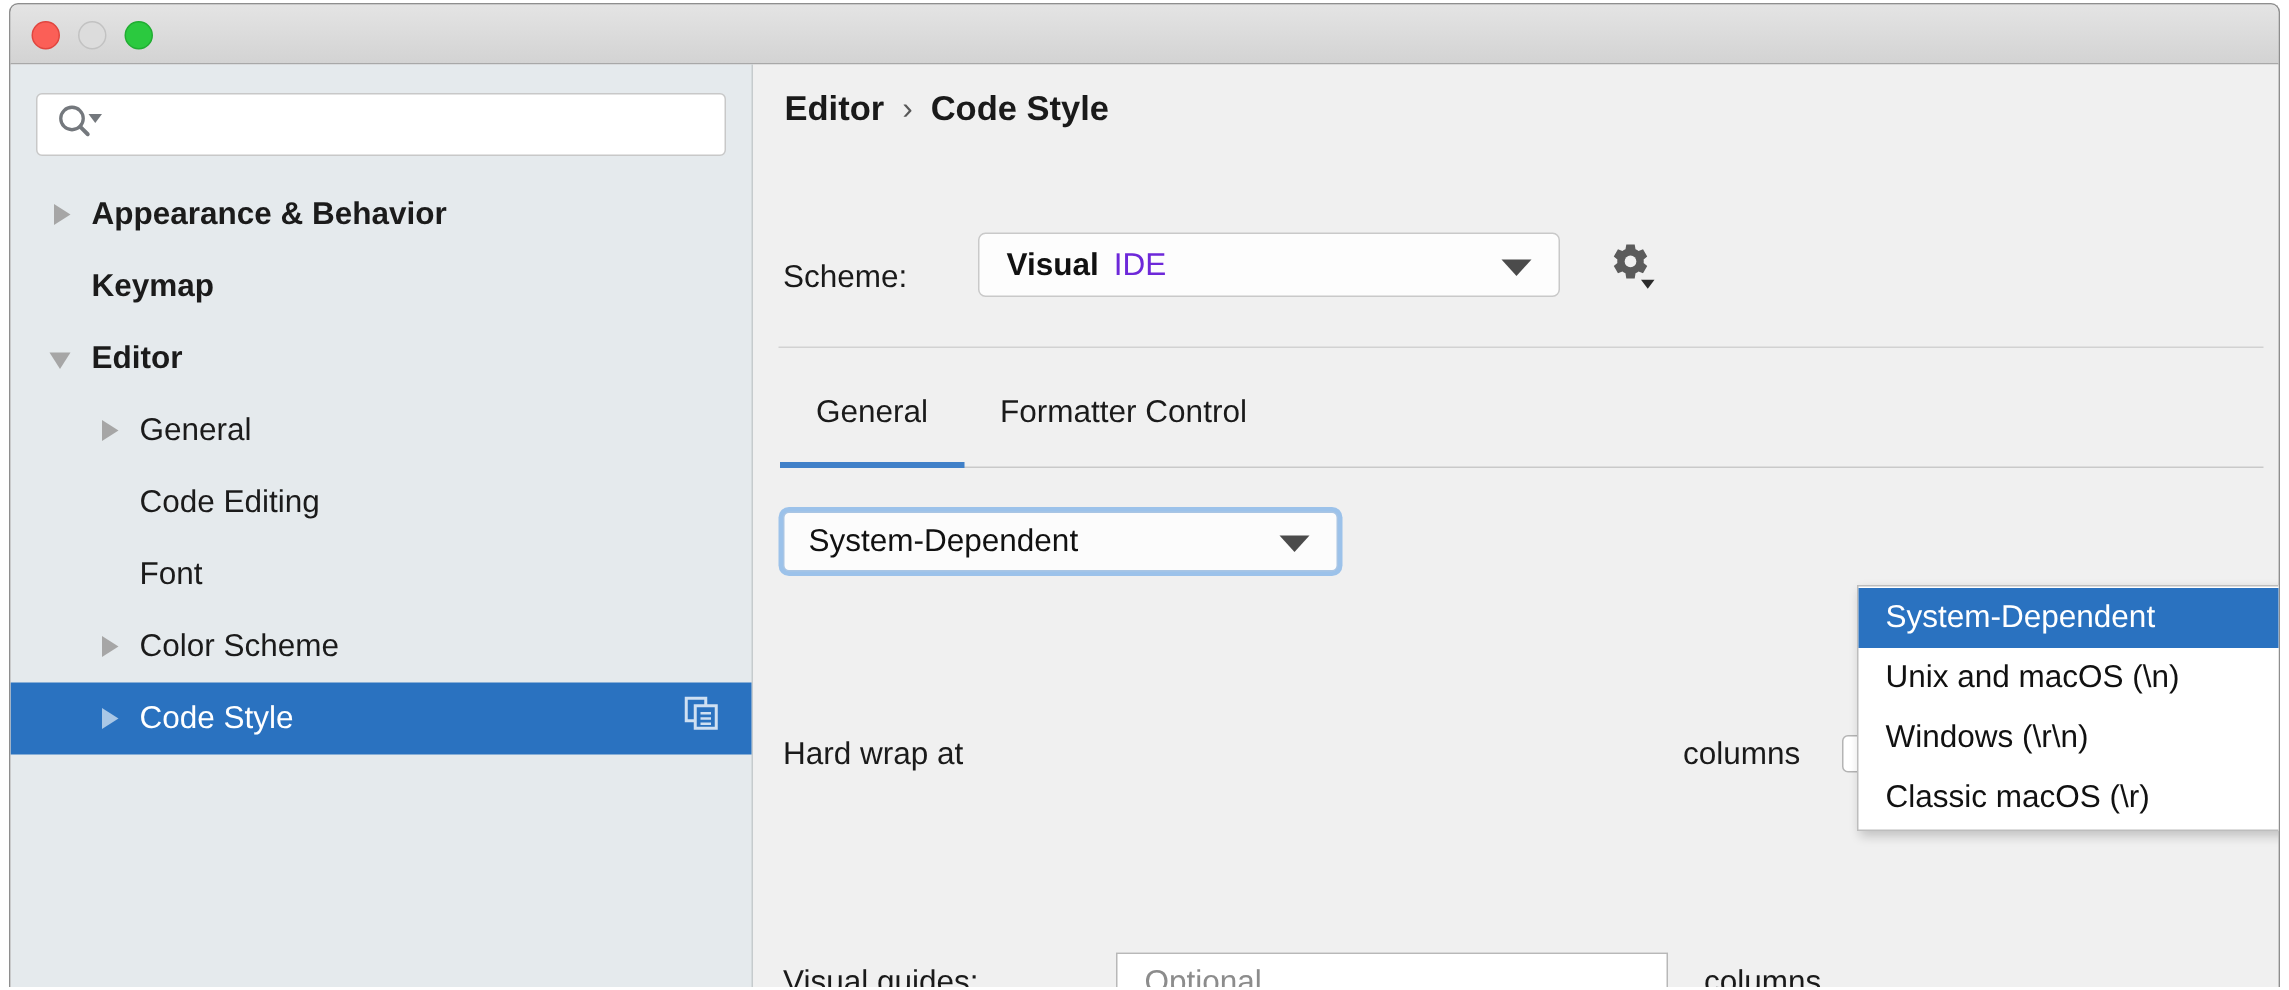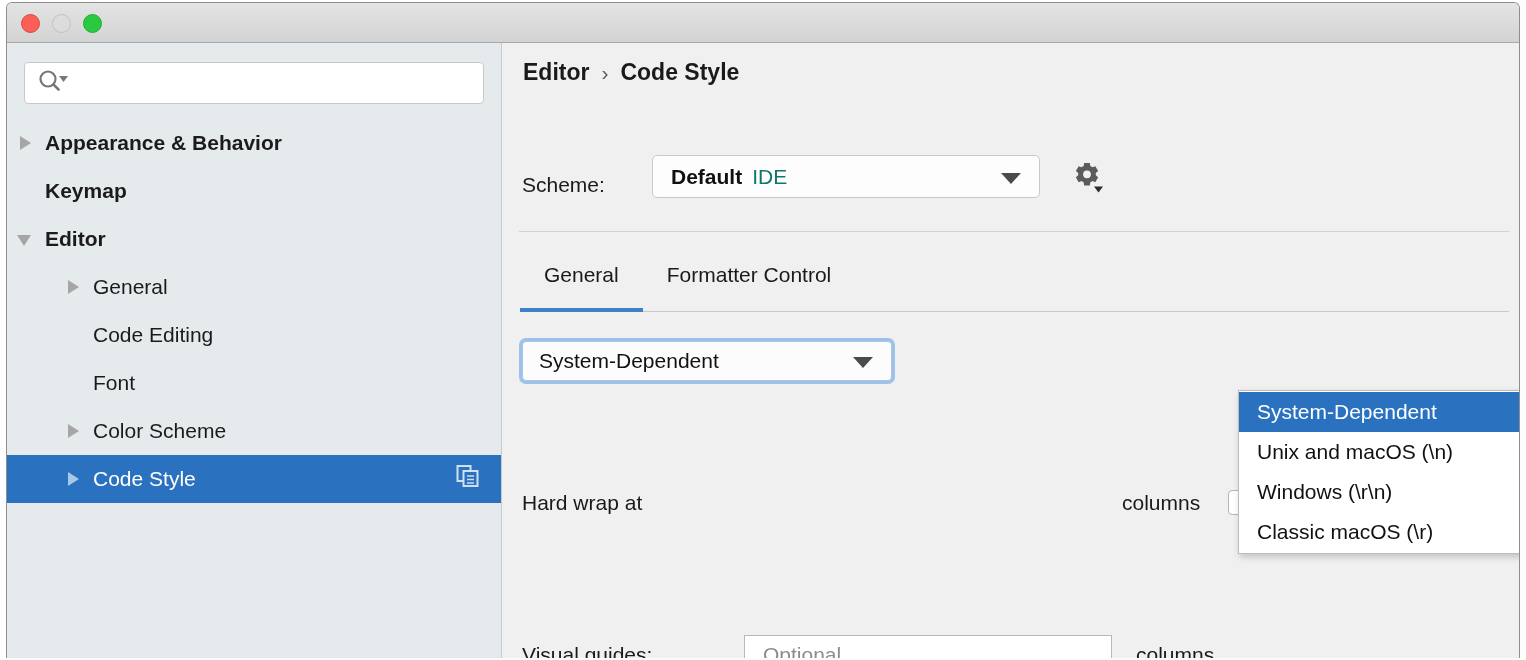--- a/index.html
+++ b/index.html
@@ -110,21 +110,21 @@
     align-items: center;
     position: relative;
     font-size: 21px;
     color: #1b1b1b;
     box-sizing: border-box;
   }
   .tree-row.selected {
     background: #2a72c0;
     color: #ffffff;
   }
-  .tree-row.level0 { padding-left: 8px; font-weight: bold; }
+  .tree-row.level0 { padding-left: 24px; font-weight: bold; }
   .tree-row.level1 { padding-left: 56px; font-weight: normal; }
   .twisty {
     width: 22px;
     height: 22px;
     flex: 0 0 22px;
     margin-right: 8px;
     position: relative;
   }
   .twisty.none::before { content: none; }
   .twisty.right::before {
@@ -194,21 +194,21 @@
     background: #fdfdfd;
     border: 1px solid #c9c9c9;
     border-radius: 5px;
     box-sizing: border-box;
     display: flex;
     align-items: center;
     padding: 0 0 0 18px;
     position: relative;
   }
   .scheme-name { font-size: 21px; font-weight: bold; color: #111; }
-  .scheme-kind { font-size: 21px; color: #0f766e; margin-left: 10px; }
+  .scheme-kind { font-size: 21px; color: #6d28d9; margin-left: 10px; }
   .combo-arrow {
     position: absolute;
     right: 18px; top: 50%;
     margin-top: -4px;
     border-left: 10px solid transparent;
     border-right: 10px solid transparent;
     border-top: 11px solid #4b4b4b;
   }
   .gear-btn {
     margin-left: 30px;
@@ -439,21 +439,21 @@
 
       <div class="breadcrumb">
         <span>Editor</span>
         <span class="bc-sep">›</span>
         <span>Code Style</span>
       </div>
 
       <div class="scheme-row">
         <span class="scheme-label">Scheme:</span>
         <div class="scheme-combo">
-          <span class="scheme-name">Default</span>
+          <span class="scheme-name">Visual</span>
           <span class="scheme-kind">IDE</span>
           <span class="combo-arrow"></span>
         </div>
         <div class="gear-btn">
           <span>
             <svg width="34" height="34" viewBox="0 0 34 34">
               <path d="M14.2 3h5.6l.55 3.1a8.6 8.6 0 0 1 2.05 1.19l2.95-1.15 2.8 4.85-2.4 2a8.7 8.7 0 0 1 0 2.36l2.4 2-2.8 4.85-2.95-1.15a8.6 8.6 0 0 1-2.05 1.19L19.8 25.6h-5.6l-.55-3.36a8.6 8.6 0 0 1-2.05-1.19l-2.95 1.15-2.8-4.85 2.4-2a8.7 8.7 0 0 1 0-2.36l-2.4-2 2.8-4.85 2.95 1.15a8.6 8.6 0 0 1 2.05-1.19z" fill="#5b5b5b"></path>
               <circle cx="17" cy="14.3" r="3.9" fill="#f0f0f0"></circle>
               <polygon points="24,26.5 33,26.5 28.5,32.5" fill="#2b2b2b"></polygon>
             </svg>

